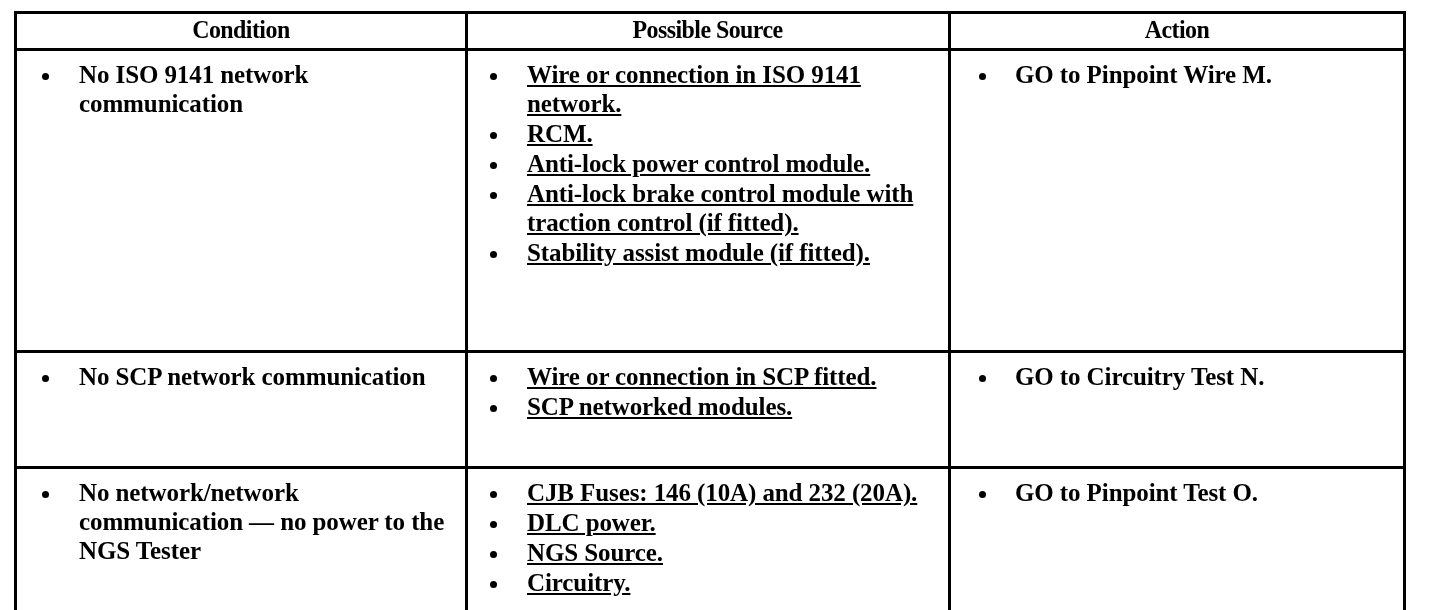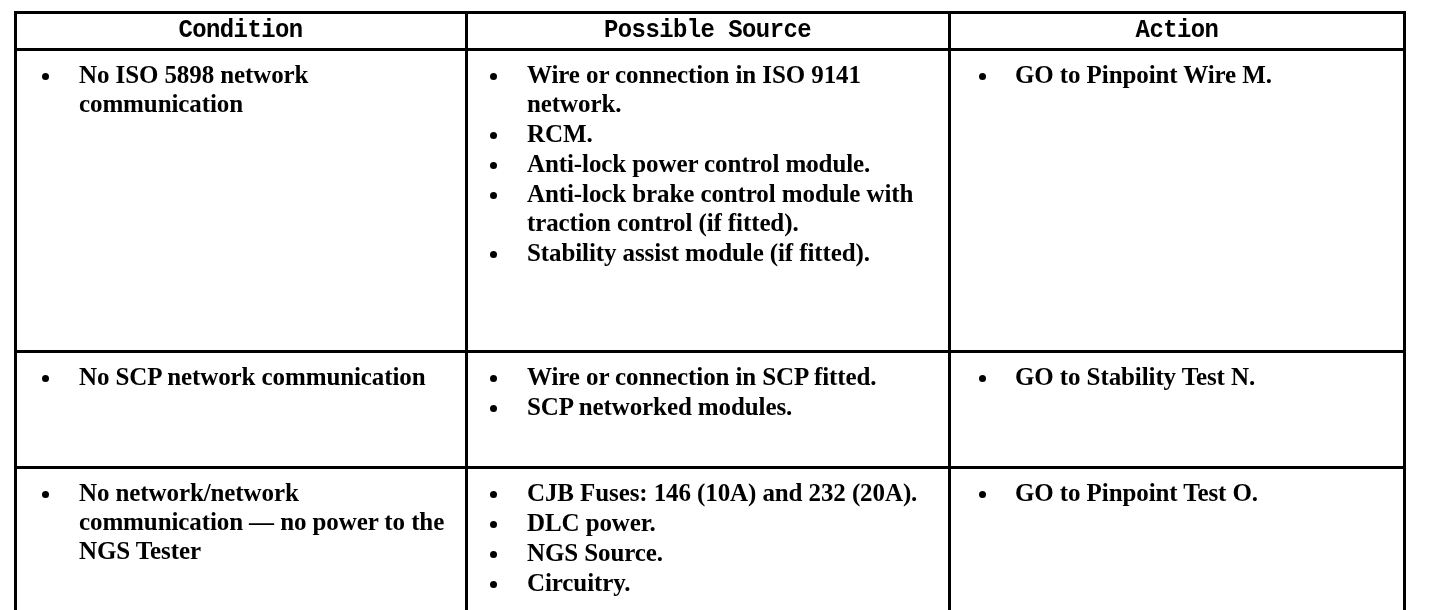--- a/index.html
+++ b/index.html
@@ -43,21 +43,21 @@
   col.c-cond   { width: 451px; }
   col.c-src    { width: 483px; }
   col.c-act    { width: 455px; }
 
   
   thead th {
     height: 31px;
     padding: 0 0 3px 0;
     text-align: center;
     vertical-align: middle;
-    font-family: Liberation Mono, monospace;
+    font-family: Liberation Serif, serif;
     font-weight: bold;
     font-size: 26px;
     letter-spacing: -0.6px;
     line-height: 26px;
     transform: none;
   }
   thead th .hdr-txt {
     display: inline-block;
     transform: scaleX(0.92);
     transform-origin: center;
@@ -92,21 +92,21 @@
     position: absolute;
     left: 19px;
     top: 13px;
     width: 7px;
     height: 7px;
     background: #000000;
     border-radius: 50%;
   }
 
   
-  td.col-src ul.bul > li { padding-left: 53px; }
+  td.col-src ul.bul > li { padding-left: 53px; text-decoration: underline; }
   td.col-src ul.bul > li::before { left: 16px; }
   td.col-act ul.bul > li { padding-left: 58px; }
   td.col-act ul.bul > li::before { left: 22px; }
 
   
   .speck {
     position: absolute;
     width: 3px;
     height: 3px;
     background: #3a3a3a;
@@ -138,21 +138,21 @@
           <span class="hdr-txt">Action</span>
         </th>
       </tr>
     </thead>
 
     <tbody>
 
       <tr>
         <td class="r1 col-cond">
           <ul class="bul">
-            <li>No ISO 5898 network communication</li>
+            <li>No ISO 9141 network communication</li>
           </ul>
         </td>
         <td class="r1 col-src">
           <ul class="bul">
             <li>Wire or connection in ISO 9141 network.</li>
             <li>RCM.</li>
             <li>Anti-lock power control module.</li>
             <li>Anti-lock brake control module with traction control (if fitted).</li>
             <li>Stability assist module (if fitted).</li>
           </ul>
@@ -171,21 +171,21 @@
           </ul>
         </td>
         <td class="r2 col-src">
           <ul class="bul">
             <li>Wire or connection in SCP fitted.</li>
             <li>SCP networked modules.</li>
           </ul>
         </td>
         <td class="r2 col-act">
           <ul class="bul">
-            <li>GO to Stability Test N.</li>
+            <li>GO to Circuitry Test N.</li>
           </ul>
         </td>
       </tr>
 
       <tr>
         <td class="r3 col-cond">
           <ul class="bul">
             <li>No network/network communication — no power to the NGS Tester</li>
           </ul>
         </td>

